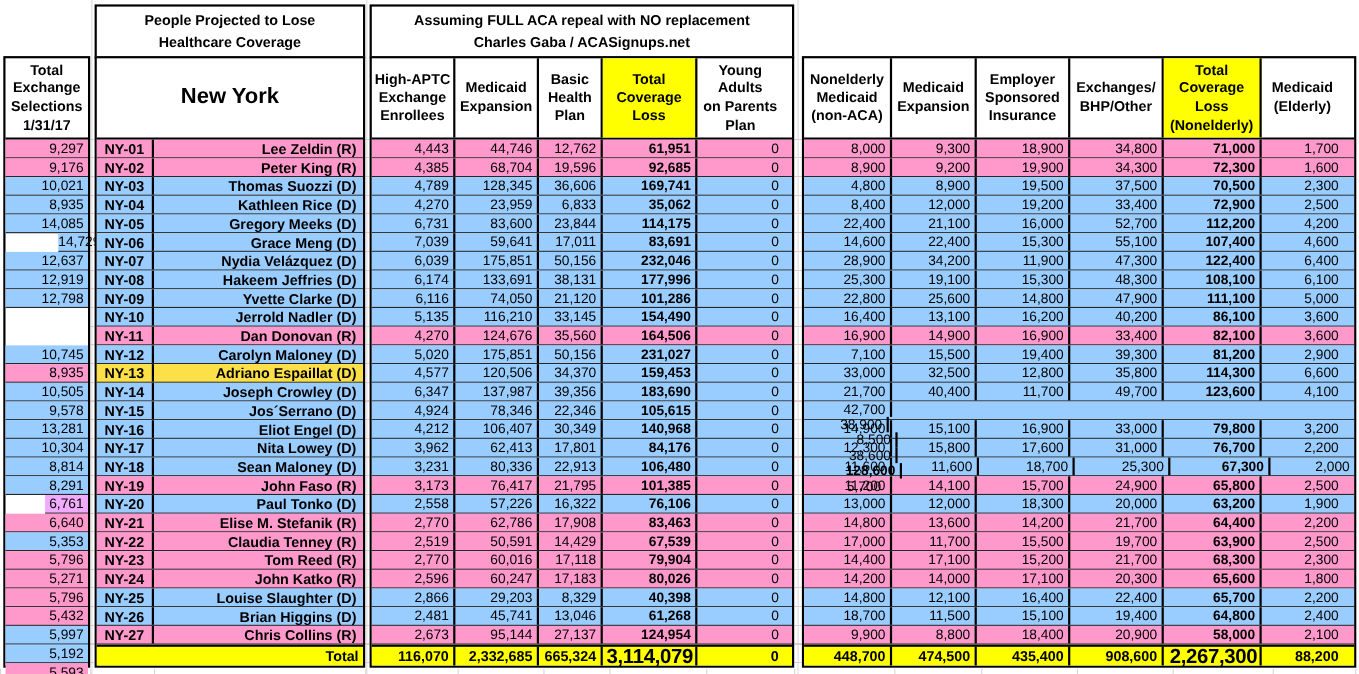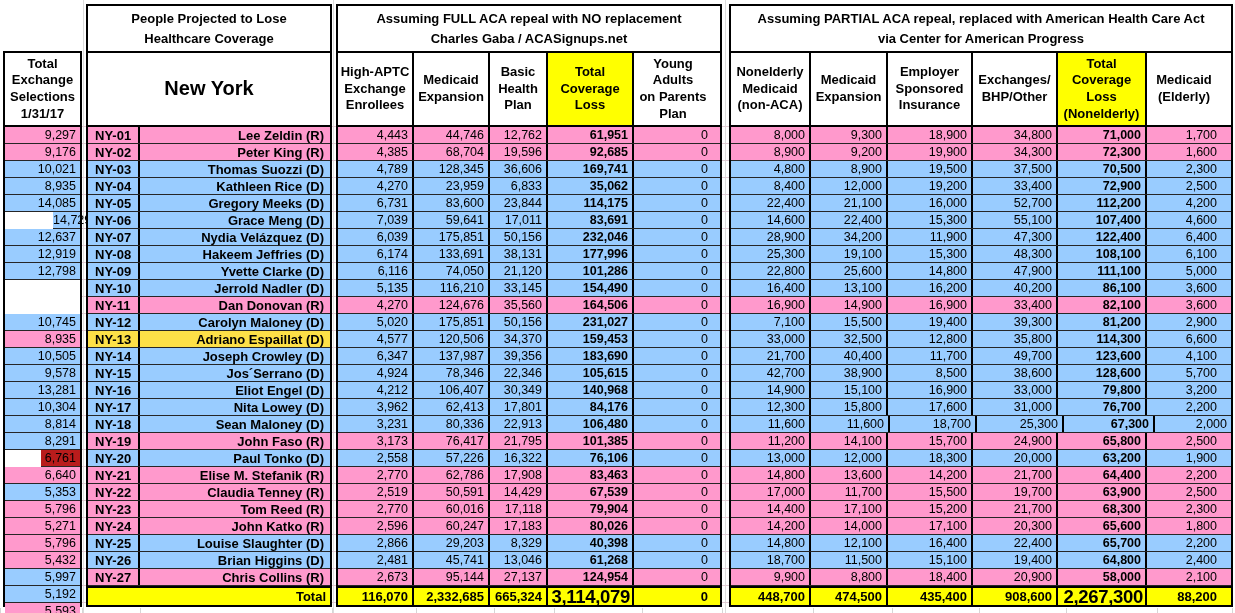--- a/index.html
+++ b/index.html
@@ -46,22 +46,20 @@
   <div class="vline" style="left:333px"></div>
   <div class="vline" style="left:725px"></div>
   <div class="gaplines" style="left:82px;width:4px"></div>
   <div class="gaplines" style="left:332px;width:4px"></div>
   <div class="gaplines" style="left:722px;width:7px"></div>
 
   <div class="box banner" style="left:86px;top:4px;width:246px;height:49px">People Projected to Lose
 Healthcare Coverage</div>
   <div class="box banner" style="left:336px;top:4px;width:386px;height:49px">Assuming FULL ACA repeal with NO replacement
 Charles Gaba / ACASignups.net</div>
-  <div class="box banner" style="left:729px;top:4px;width:504px;height:49px">Assuming PARTIAL ACA repeal, replaced with American Health Care Act
-via Center for American Progress</div>
 
   <div class="group" style="left:3px;width:79px">
     <div class="ghead">
       <div class="hcell wA">Total
 Exchange
 Selections
 1/31/17</div>
     </div>
     <div id="rows-a">
     <div class="row" style="background: rgb(255, 153, 204);">
@@ -125,21 +123,21 @@
     </div>
 
     <div class="row" style="background: rgb(153, 204, 255);">
       <div class="cell num wA">8,814</div>
     </div>
 
     <div class="row" style="background: rgb(153, 204, 255);">
       <div class="cell num wA">8,291</div>
     </div>
 
-    <div class="row" style="background: #b91c1c; margin-left: 36px;">
+    <div class="row" style="background: #f0abfc; margin-left: 36px;">
       <div class="cell num wA">6,761</div>
     </div>
 
     <div class="row" style="background: rgb(255, 153, 204);">
       <div class="cell num wA">6,640</div>
     </div>
 
     <div class="row" style="background: rgb(153, 204, 255);">
       <div class="cell num wA">5,353</div>
     </div>
@@ -705,21 +703,21 @@
 
     <div class="row" style="background: rgb(153, 204, 255);">
       <div class="cell num sep wP1">21,700</div>
       <div class="cell num sep wP2">40,400</div>
       <div class="cell num sep wP3">11,700</div>
       <div class="cell num sep wP4">49,700</div>
       <div class="cell num sep bold wP5">123,600</div>
       <div class="cell num wP6">4,100</div>
     </div>
 
-    <div class="row" style="background: rgb(153, 204, 255);">
+    <div class="row" style="background: rgb(153, 204, 255); flex-direction: column;">
       <div class="cell num sep wP1">42,700</div>
       <div class="cell num sep wP2">38,900</div>
       <div class="cell num sep wP3">8,500</div>
       <div class="cell num sep wP4">38,600</div>
       <div class="cell num sep bold wP5">128,600</div>
       <div class="cell num wP6">5,700</div>
     </div>
 
     <div class="row" style="background: rgb(153, 204, 255);">
       <div class="cell num sep wP1">14,900</div>

